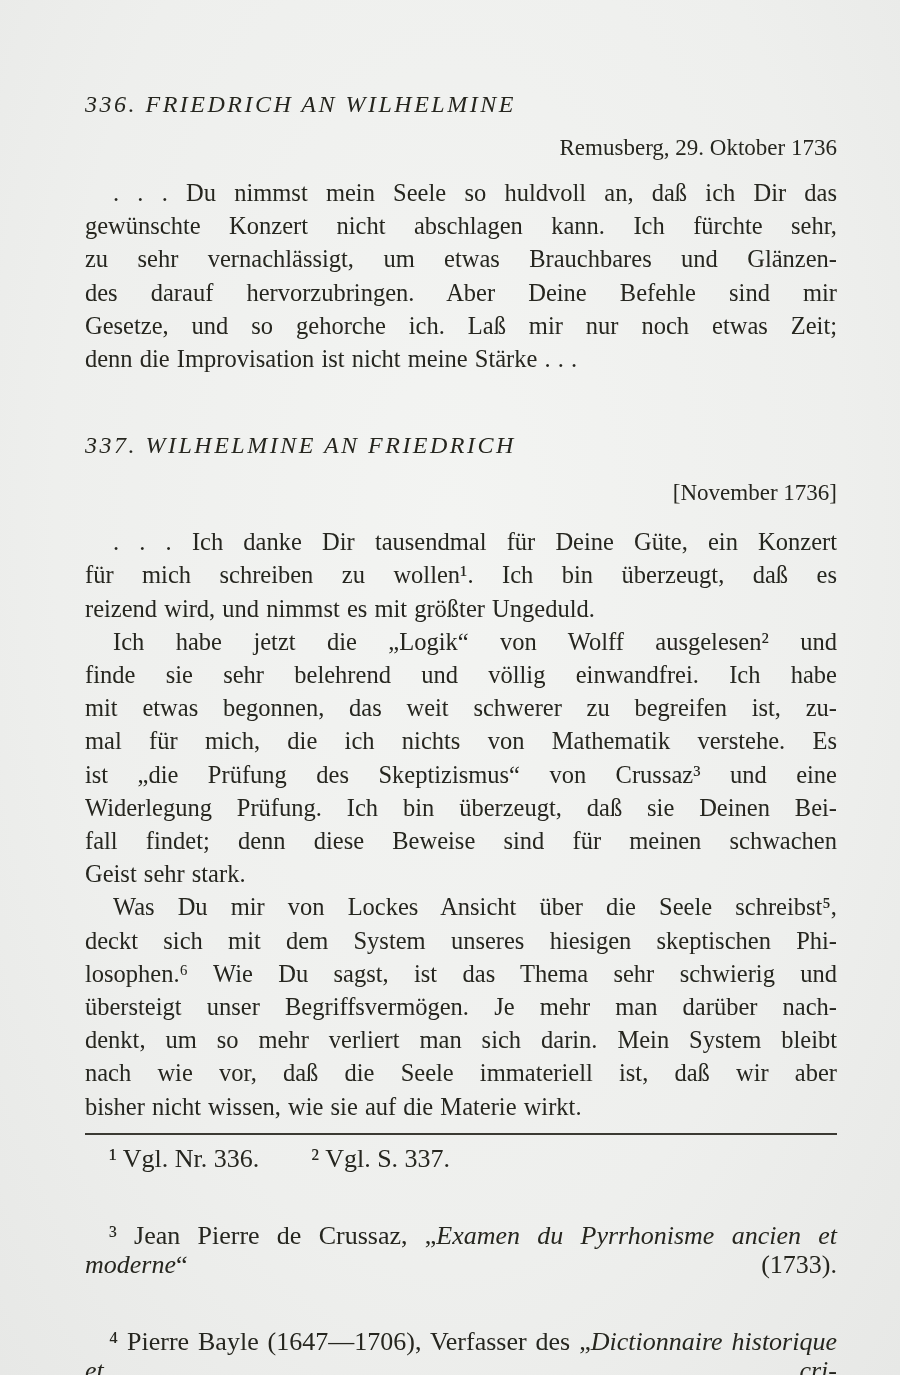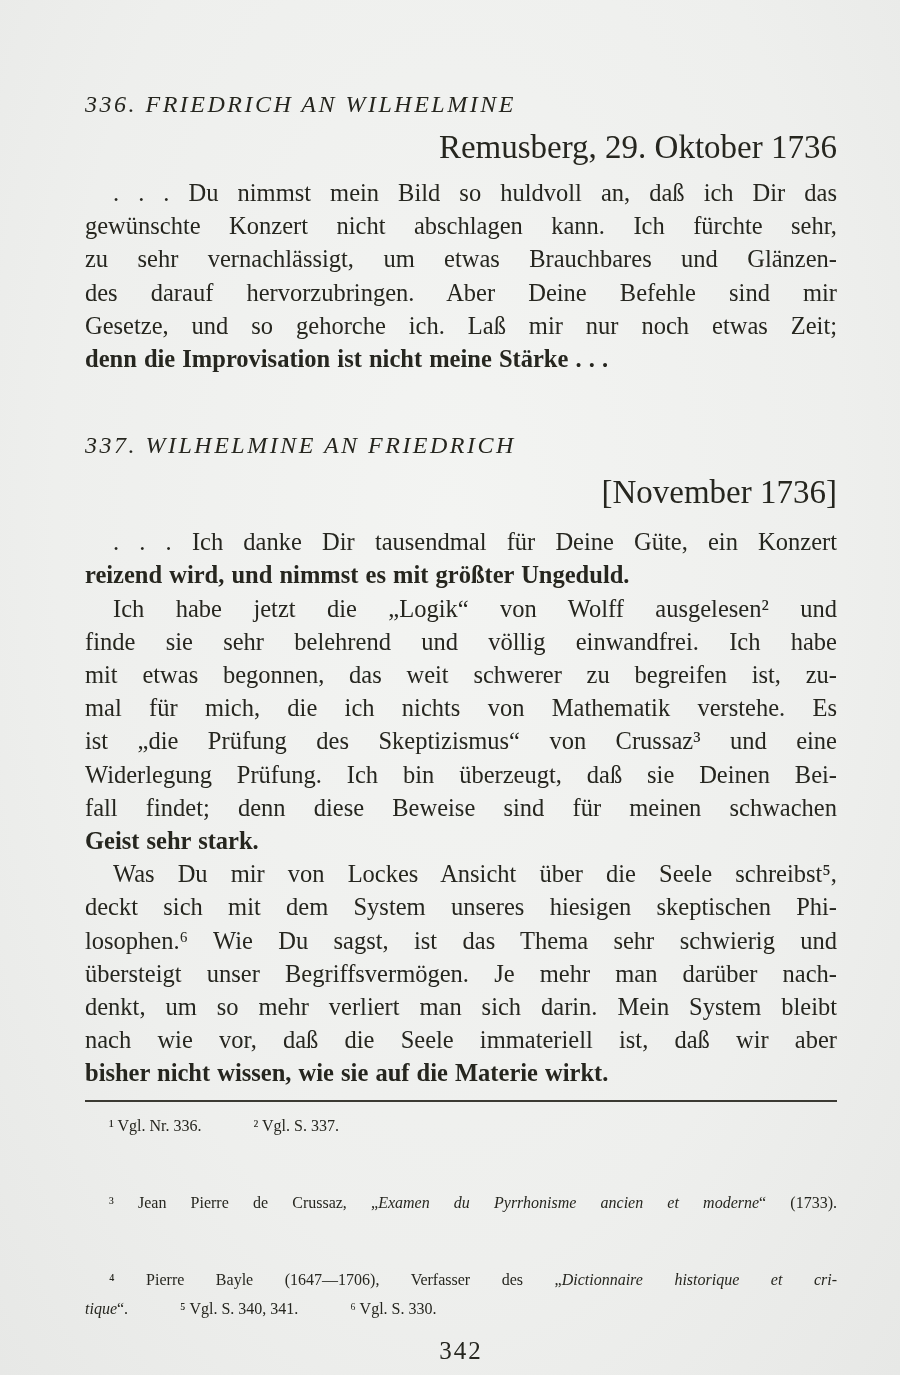--- a/index.html
+++ b/index.html
@@ -19,46 +19,46 @@
   .letter-heading {
     font-style: italic;
     font-size: 24px;
     letter-spacing: 2.5px;
     line-height: 33px;
     margin: 0;
     font-weight: normal;
   }
   .dateline {
     text-align: right;
-    font-size: 33px;
+    font-size: 23px;
     line-height: 33px;
     margin-top: 10px;
   }
   .para { margin: 0; }
   .para.first { margin-top: 12px; }
   .line {
     font-size: 24.5px;
     line-height: 33.2px;
     text-align: justify;
     text-align-last: justify;
     word-spacing: 1px;
   }
-  .line.last { text-align-last: left; font-weight: bold; }
+  .line.last { text-align-last: left; }
   .line.ind { text-indent: 28px; }
   .letter-2 { margin-top: 54px; }
   .letter-2 .dateline { margin-top: 14px; }
   .letter-2 .para.first { margin-top: 16px; }
   .footnote-block { margin-top: 10px; }
   .fn-rule {
     border: none;
     border-top: 2px solid #3b3a33;
     margin: 0 0 9px 0;
   }
   .fn-line {
-    font-size: 16px;
+    font-size: 26px;
     line-height: 29px;
   }
   .fn-line.ind { text-indent: 24px; }
   .fn-line.just { text-align: justify; text-align-last: justify; margin-top: 48px; }
   .it { font-style: italic; }
   .fngap { margin-left: 52px; }
   .page-number {
     text-align: center;
     font-size: 25px;
     letter-spacing: 2px;
@@ -67,34 +67,35 @@
 </style>
 </head>
 <body>
 
 <div class="page">
 
   <section class="letter letter-1">
     <h2 class="letter-heading">336. FRIEDRICH AN WILHELMINE</h2>
     <div class="dateline">Remusberg, 29. Oktober 1736</div>
     <div class="para first">
-      <div class="line ind">. . . Du nimmst mein Bild so huldvoll an, daß ich Dir das</div>
+      <div class="line ind">. . . Du nimmst mein Seele so huldvoll an, daß ich Dir das</div>
       <div class="line">gewünschte Konzert nicht abschlagen kann. Ich fürchte sehr,</div>
       <div class="line">zu sehr vernachlässigt, um etwas Brauchbares und Glänzen-</div>
       <div class="line">des darauf hervorzubringen. Aber Deine Befehle sind mir</div>
       <div class="line">Gesetze, und so gehorche ich. Laß mir nur noch etwas Zeit;</div>
       <div class="line last">denn die Improvisation ist nicht meine Stärke . . .</div>
     </div>
   </section>
 
   <section class="letter letter-2">
     <h2 class="letter-heading">337. WILHELMINE AN FRIEDRICH</h2>
     <div class="dateline">[November 1736]</div>
     <div class="para first">
       <div class="line ind">. . . Ich danke Dir tausendmal für Deine Güte, ein Konzert</div>
+      <div class="line">für mich schreiben zu wollen¹. Ich bin überzeugt, daß es</div>
       <div class="line last">reizend wird, und nimmst es mit größter Ungeduld.</div>
     </div>
     <div class="para">
       <div class="line ind">Ich habe jetzt die „Logik“ von Wolff ausgelesen² und</div>
       <div class="line">finde sie sehr belehrend und völlig einwandfrei. Ich habe</div>
       <div class="line">mit etwas begonnen, das weit schwerer zu begreifen ist, zu-</div>
       <div class="line">mal für mich, die ich nichts von Mathematik verstehe. Es</div>
       <div class="line">ist „die Prüfung des Skeptizismus“ von Crussaz³ und eine</div>
       <div class="line">Widerlegung Prüfung. Ich bin überzeugt, daß sie Deinen Bei-</div>
       <div class="line">fall findet; denn diese Beweise sind für meinen schwachen</div>

